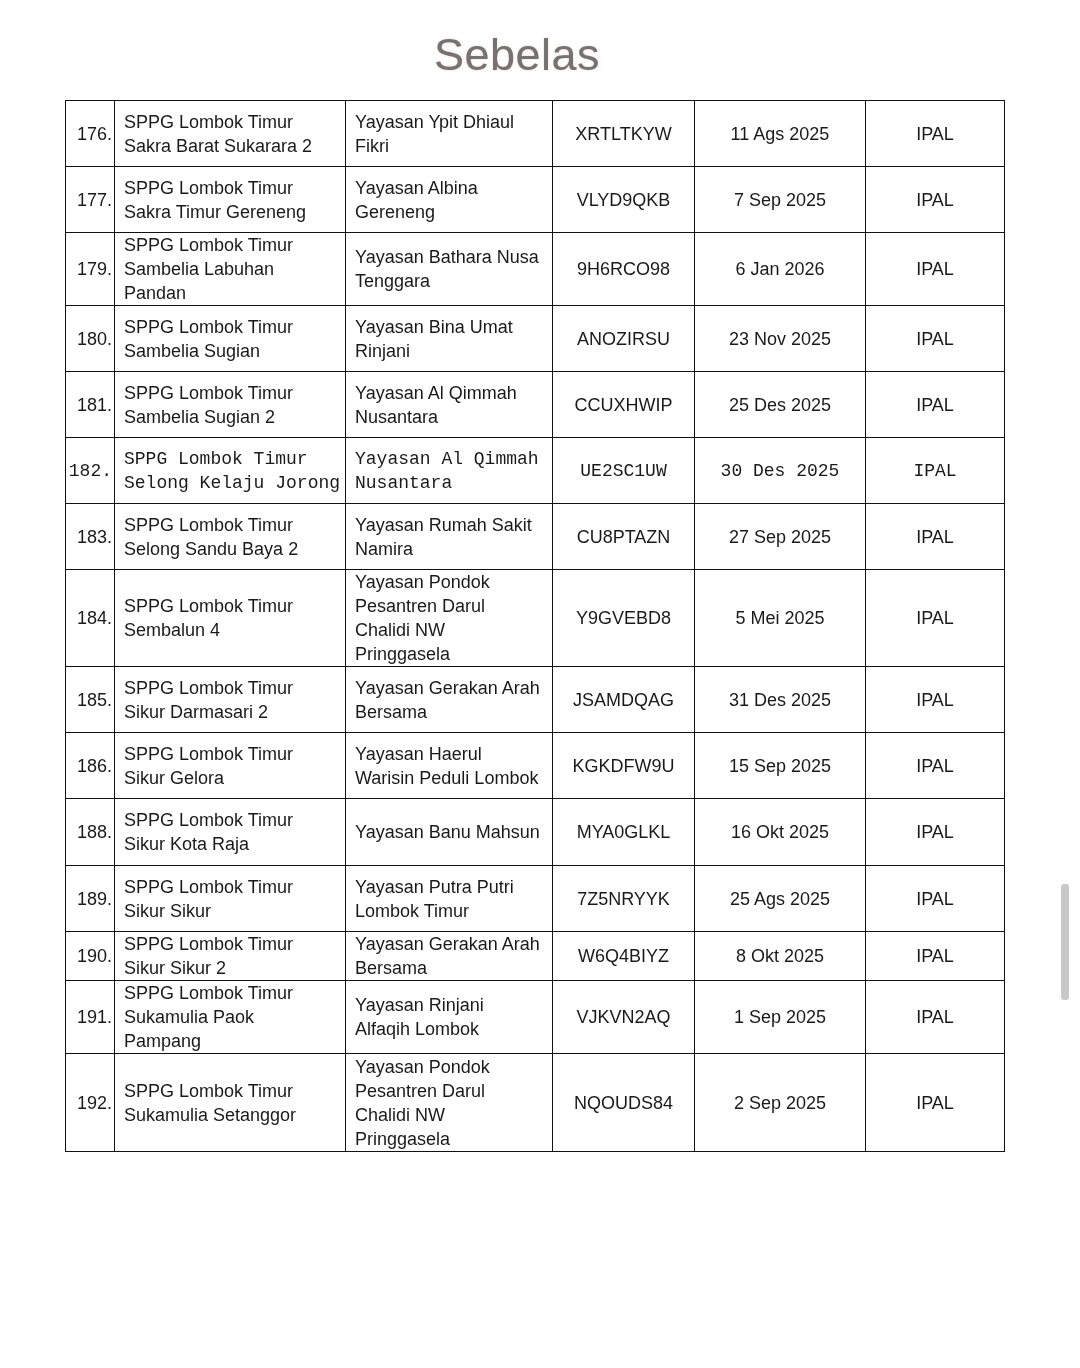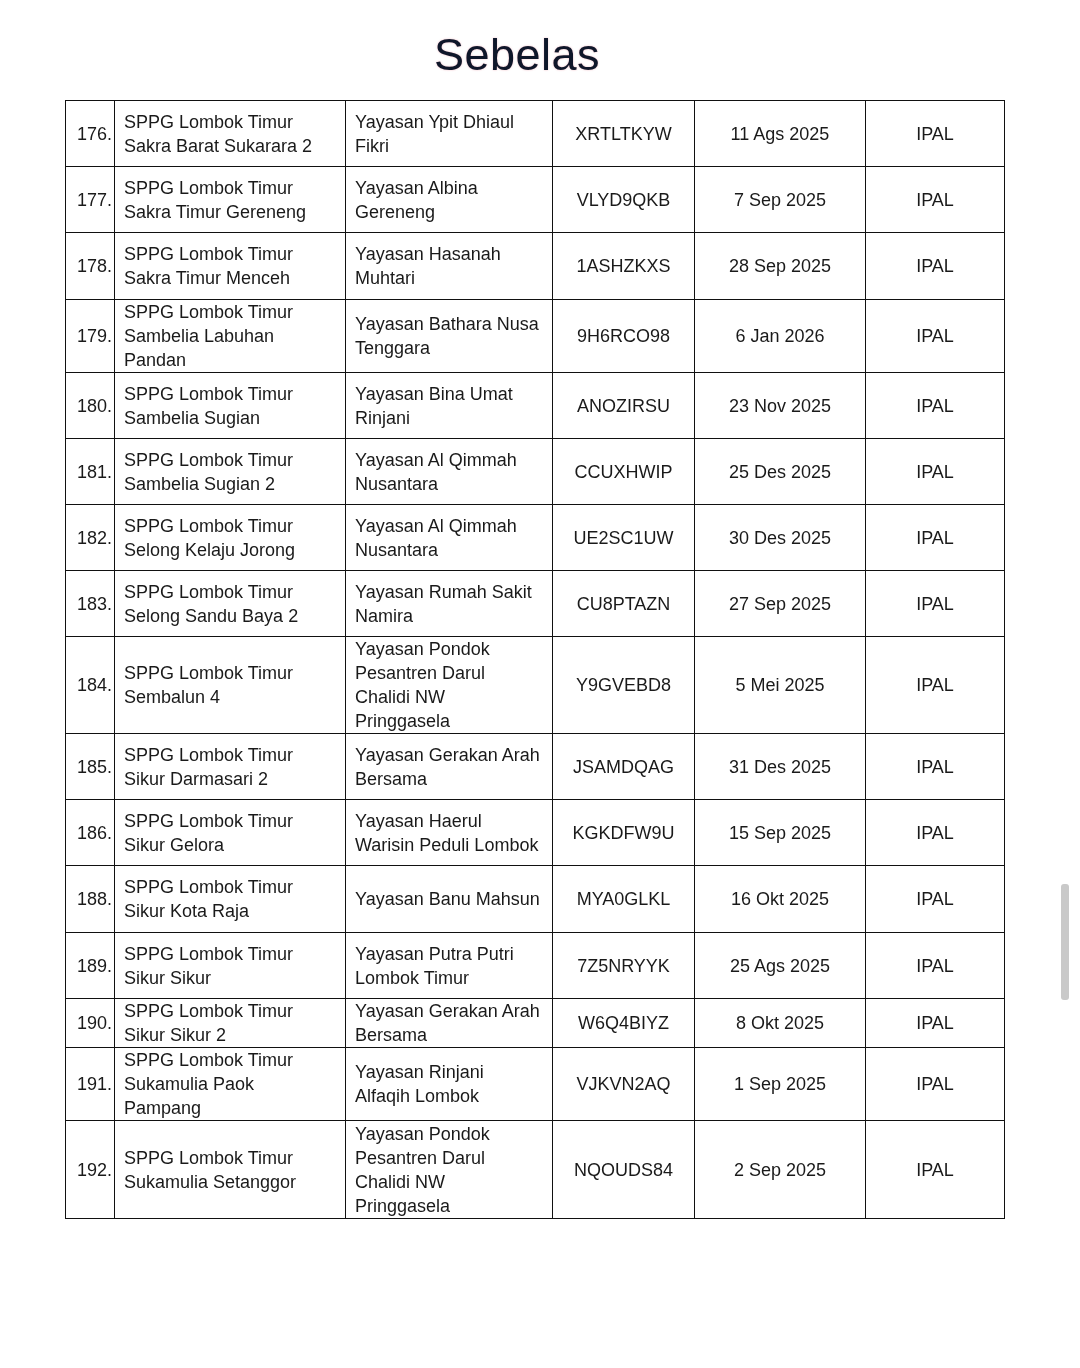--- a/index.html
+++ b/index.html
@@ -16,21 +16,21 @@
     color: #1a1a1a;
   }
   .title {
     position: absolute;
     top: 28px;
     left: 0;
     width: 1034px;
     text-align: center;
     font-size: 45px;
     font-weight: normal;
-    color: #0f172a;
+    color: #737373;
     letter-spacing: 0.5px;
     margin: 0;
     line-height: 54px;
     text-shadow: 0 0 2px rgba(217,54,77,0.35);
   }
   table.doc-table {
     position: absolute;
     top: 100px;
     left: 65px;
     width: 940px;
@@ -110,34 +110,20 @@
           <span class="line">Sakra Timur Gereneng</span>
         </td>
         <td class="yay">
           <span class="line">Yayasan Albina</span>
           <span class="line">Gereneng</span>
         </td>
         <td class="code">VLYD9QKB</td>
         <td class="date">7 Sep 2025</td>
         <td class="type">IPAL</td>
       </tr>
-      <tr style="height: 67px;">
-        <td class="no">178.</td>
-        <td class="name">
-          <span class="line">SPPG Lombok Timur</span>
-          <span class="line">Sakra Timur Menceh</span>
-        </td>
-        <td class="yay">
-          <span class="line">Yayasan Hasanah</span>
-          <span class="line">Muhtari</span>
-        </td>
-        <td class="code">1ASHZKXS</td>
-        <td class="date">28 Sep 2025</td>
-        <td class="type">IPAL</td>
-      </tr>
       <tr style="height: 72px;">
         <td class="no">179.</td>
         <td class="name">
           <span class="line">SPPG Lombok Timur</span>
           <span class="line">Sambelia Labuhan</span>
           <span class="line">Pandan</span>
         </td>
         <td class="yay">
           <span class="line">Yayasan Bathara Nusa</span>
           <span class="line">Tenggara</span>
@@ -167,21 +153,21 @@
           <span class="line">Sambelia Sugian 2</span>
         </td>
         <td class="yay">
           <span class="line">Yayasan Al Qimmah</span>
           <span class="line">Nusantara</span>
         </td>
         <td class="code">CCUXHWIP</td>
         <td class="date">25 Des 2025</td>
         <td class="type">IPAL</td>
       </tr>
-      <tr style="height: 66px;">
+      <tr style="height: 66px; font-family: Liberation Mono, monospace;">
         <td class="no">182.</td>
         <td class="name">
           <span class="line">SPPG Lombok Timur</span>
           <span class="line">Selong Kelaju Jorong</span>
         </td>
         <td class="yay">
           <span class="line">Yayasan Al Qimmah</span>
           <span class="line">Nusantara</span>
         </td>
         <td class="code">UE2SC1UW</td>

